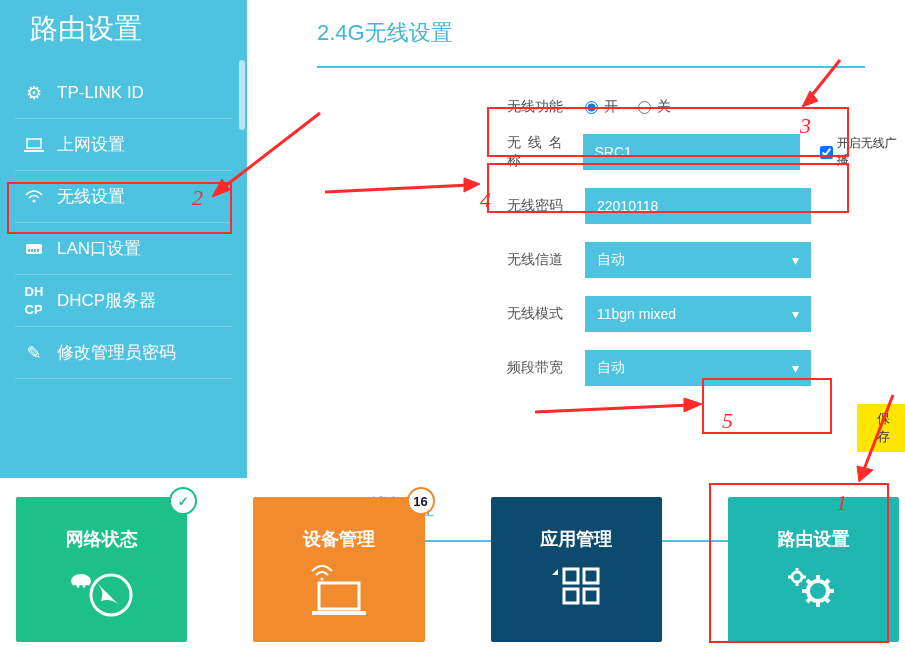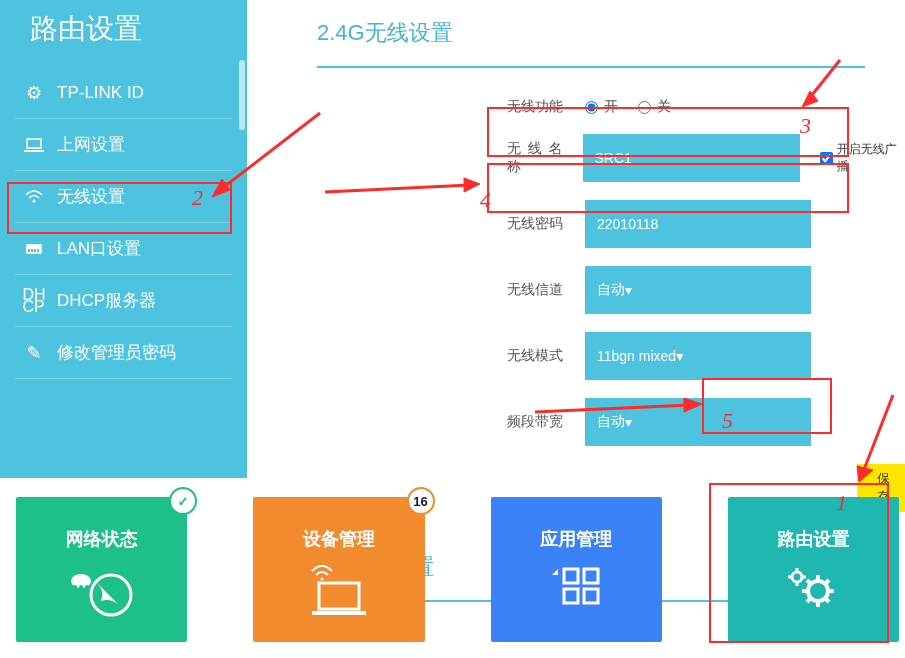--- a/index.html
+++ b/index.html
@@ -16,37 +16,37 @@
     .side-scroll { position: absolute; right: 2px; top: 60px; width: 6px; height: 70px; background: rgba(255,255,255,0.6); border-radius: 3px; }
 
     .main { position: absolute; left: 247px; top: 0; right: 0; height: 478px; padding: 0 0 0 70px; }
     .section-title { font-size: 22px; color: #45b5d4; padding: 18px 0; border-bottom: 2px solid #4ec3e0; margin-bottom: 30px; margin-right: 40px; }
 
     .form-row { display: flex; align-items: center; margin-bottom: 18px; gap: 20px; }
     .form-label { width: 58px; text-align: justify; font-size: 14px; color: #555; }
     .radio-group { display: flex; align-items: center; gap: 20px; color: #555; font-size: 14px; }
     .radio-group label { display: flex; align-items: center; gap: 6px; }
     .text-input {
-      width: 226px; height: 48px; background: #4ec3e0; border: none; color: #fff; padding: 0 12px; font-size: 14px;
+      width: 226px; height: 36px; background: #4ec3e0; border: none; color: #fff; padding: 0 12px; font-size: 14px;
     }
     .text-input::placeholder { color: #fff; }
     .select-box {
-      width: 226px; height: 48px; background: #4ec3e0; color: #fff; display: flex; align-items: center; padding: 4px 12px; font-size: 14px; cursor: pointer;
+      width: 226px; height: 36px; background: #4ec3e0; color: #fff; display: flex; align-items: center; justify-content: space-between; padding: 4px 12px; font-size: 14px; cursor: pointer;
     }
     .checkbox-row { display: flex; align-items: center; gap: 4px; font-size: 12px; color: #333; }
 
     .save-btn { background: #ffe600; color: #333; border: none; padding: 6px 20px; font-size: 13px; cursor: pointer; margin-left: 350px; }
 
     .bottom-cards { position: absolute; left: 16px; bottom: 16px; right: 6px; display: flex; gap: 66px; }
     .card { width: 180px; height: 145px; border-radius: 2px; color: #fff; display: flex; flex-direction: column; align-items: center; padding-top: 30px; position: relative; cursor: pointer; }
     .card-title { font-size: 18px; font-weight: bold; margin-bottom: 12px; }
     .card .badge { position: absolute; top: -10px; right: -10px; width: 28px; height: 28px; border-radius: 50%; background: #fff; display: flex; align-items: center; justify-content: center; font-size: 13px; font-weight: bold; }
     .card-green { background: #1ec089; } .card-green .badge { color: #1ec089; border: 2px solid #1ec089; }
     .card-orange { background: #f28a2e; } .card-orange .badge { color: #0f172a; border: 2px solid #f28a2e; }
-    .card-blue { background: #3b82f6; }
+    .card-blue { background: #0c4a6e; }
     .card-teal { background: #1fb7b0; }
 
     .anno-box { position: absolute; border: 2px solid #ff2a2a; pointer-events: none; }
     .anno-num { position: absolute; font-family: "Times New Roman", serif; font-size: 22px; color: #ff2a2a; font-style: italic; pointer-events: none; }
     .arrow { position: absolute; pointer-events: none; }
     .arrow line, .arrow polygon { stroke: #ff2a2a; fill: #ff2a2a; }
   </style>
 </head>
 <body>
 
@@ -83,21 +83,21 @@
             <rect x="2" y="2" width="16" height="10" rx="2" fill="#fff"></rect>
             <rect x="4" y="7" width="2" height="3" fill="#4ec3e0"></rect>
             <rect x="7" y="7" width="2" height="3" fill="#4ec3e0"></rect>
             <rect x="10" y="7" width="2" height="3" fill="#4ec3e0"></rect>
             <rect x="13" y="7" width="2" height="3" fill="#4ec3e0"></rect>
           </svg>
       </span>
       <span>LAN口设置</span>
     </li>
     <li class="side-item">
-      <span class="icon" style="font-size:16px;line-height:12px;font-weight:normal;">DH<br>CP</span>
+      <span class="icon" style="font-size:13px;line-height:18px;font-weight:bold;">DH<br>CP</span>
       <span>DHCP服务器</span>
     </li>
     <li class="side-item">
       <span class="icon">✎</span>
       <span>修改管理员密码</span>
     </li>
   </ul>
 </div>
 
 <div class="main">

